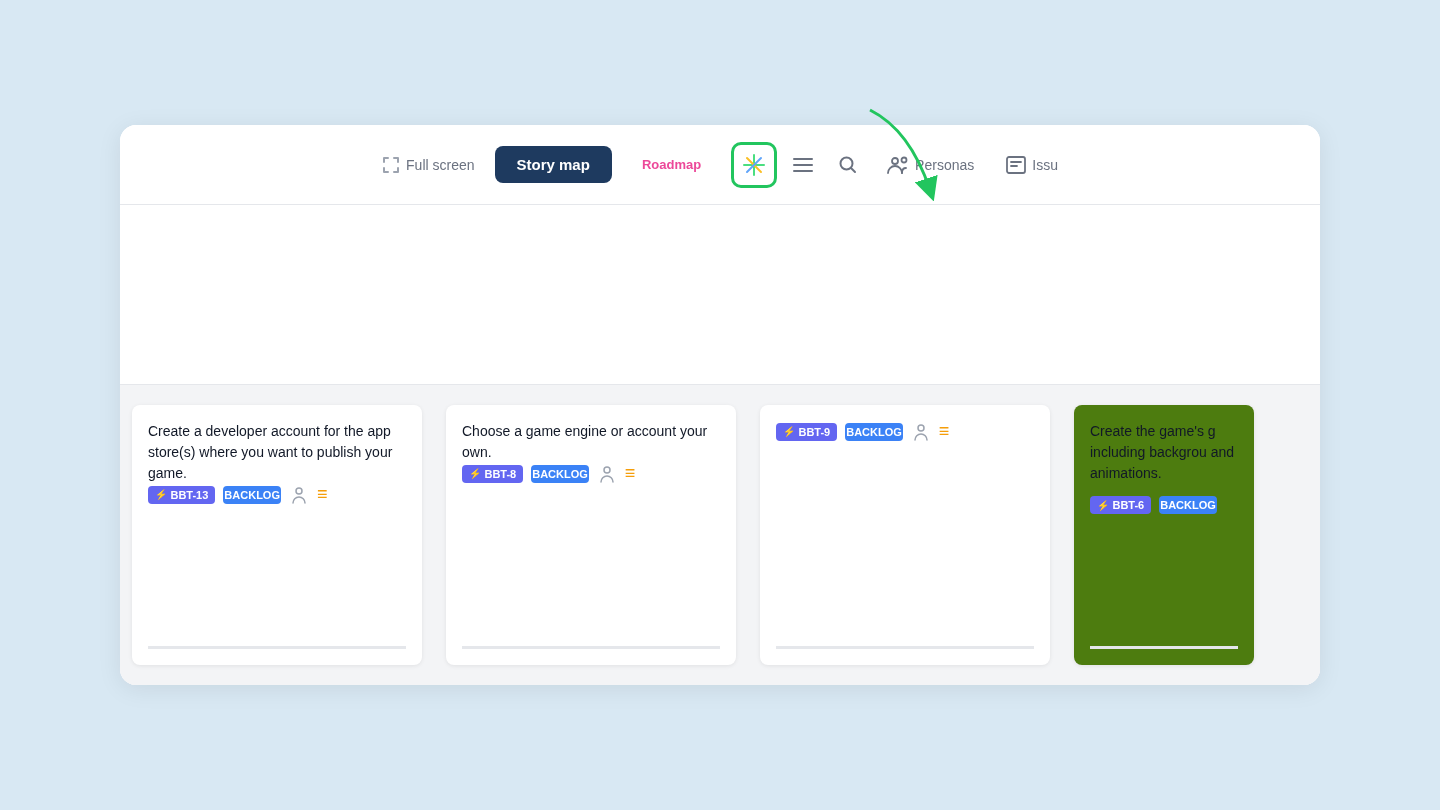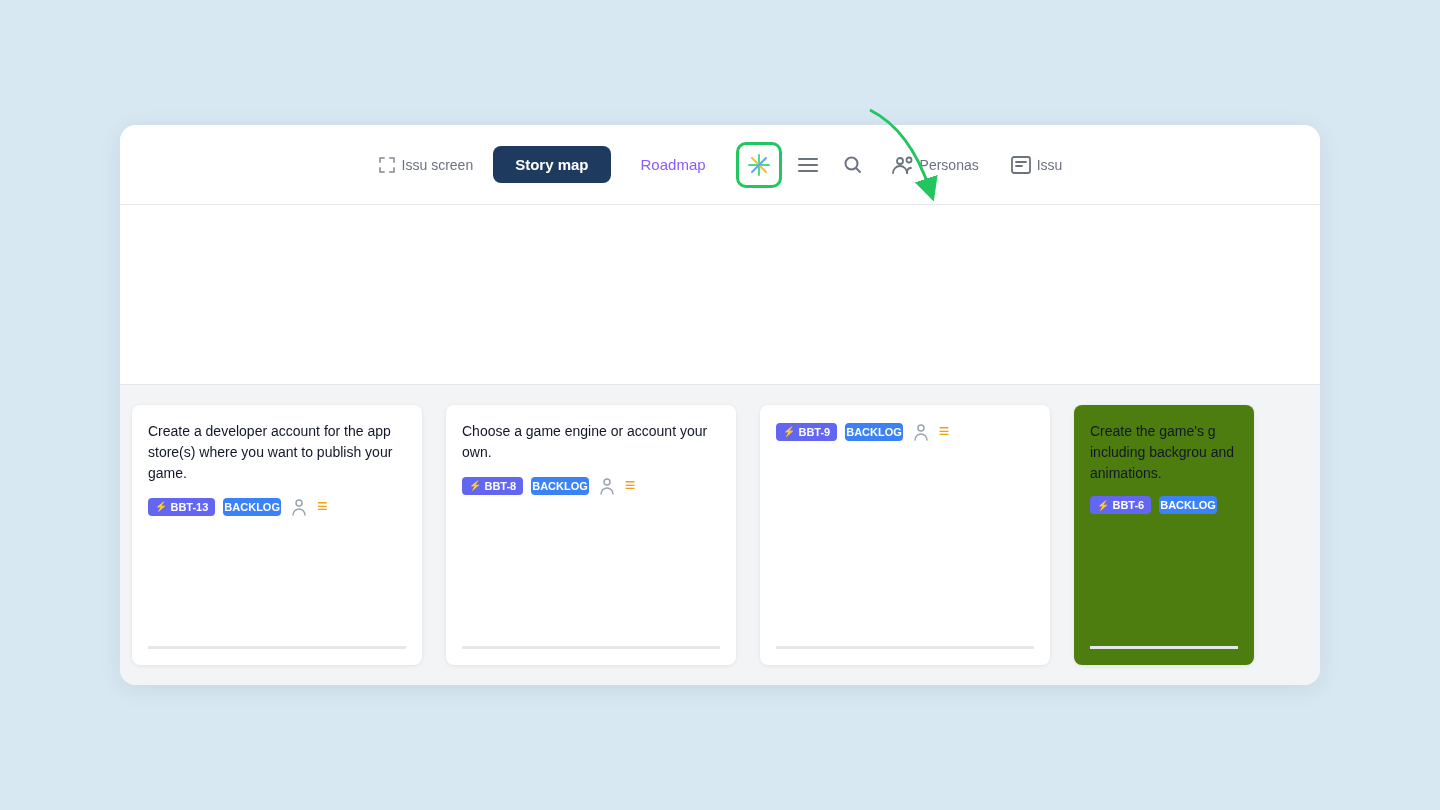--- a/index.html
+++ b/index.html
@@ -57,23 +57,23 @@
       font-size: 15px;
       font-weight: 600;
       padding: 10px 22px;
       border: none;
       border-radius: 8px;
       cursor: pointer;
     }
 
     .btn-roadmap {
       background: none;
-      color: #8b5cf6;
-      font-size: 15px;
-      font-weight: 400;
+      color: #ec4899;
+      font-size: 13px;
+      font-weight: 700;
       padding: 10px 22px;
       border: none;
       cursor: pointer;
       border-radius: 8px;
     }
 
     .btn-radial {
       width: 46px;
       height: 46px;
       border: 3px solid #22c55e;
@@ -174,21 +174,20 @@
     .story-card {
       background: #ffffff;
       border-radius: 8px;
       margin: 20px 12px;
       padding: 16px;
       width: 290px;
       min-width: 290px;
       box-shadow: 0 1px 4px rgba(0,0,0,0.08);
       display: flex;
       flex-direction: column;
-      gap: 12px;
       position: relative;
     }
 
     .story-card-text {
       font-size: 14px;
       color: #111827;
       line-height: 1.5;
       font-weight: 400;
     }
 
@@ -263,21 +262,21 @@
 <div class="main-card">
 
   <div class="toolbar">
 
     <button class="toolbar-btn-fullscreen">
       <span style="display:inline-block; width:18px; height:18px; position:relative;">
         <svg width="18" height="18" viewBox="0 0 18 18" fill="none">
           <path d="M2 6V2h4M12 2h4v4M16 12v4h-4M6 16H2v-4" stroke="#9ca3af" stroke-width="2" stroke-linecap="round" stroke-linejoin="round"></path>
         </svg>
       </span>
-      <span>Issu screen</span>
+      <span>Full screen</span>
     </button>
 
     <button class="btn-story-map">
       <span>Story map</span>
     </button>
 
     <button class="btn-roadmap">
       <span>Roadmap</span>
     </button>
 

